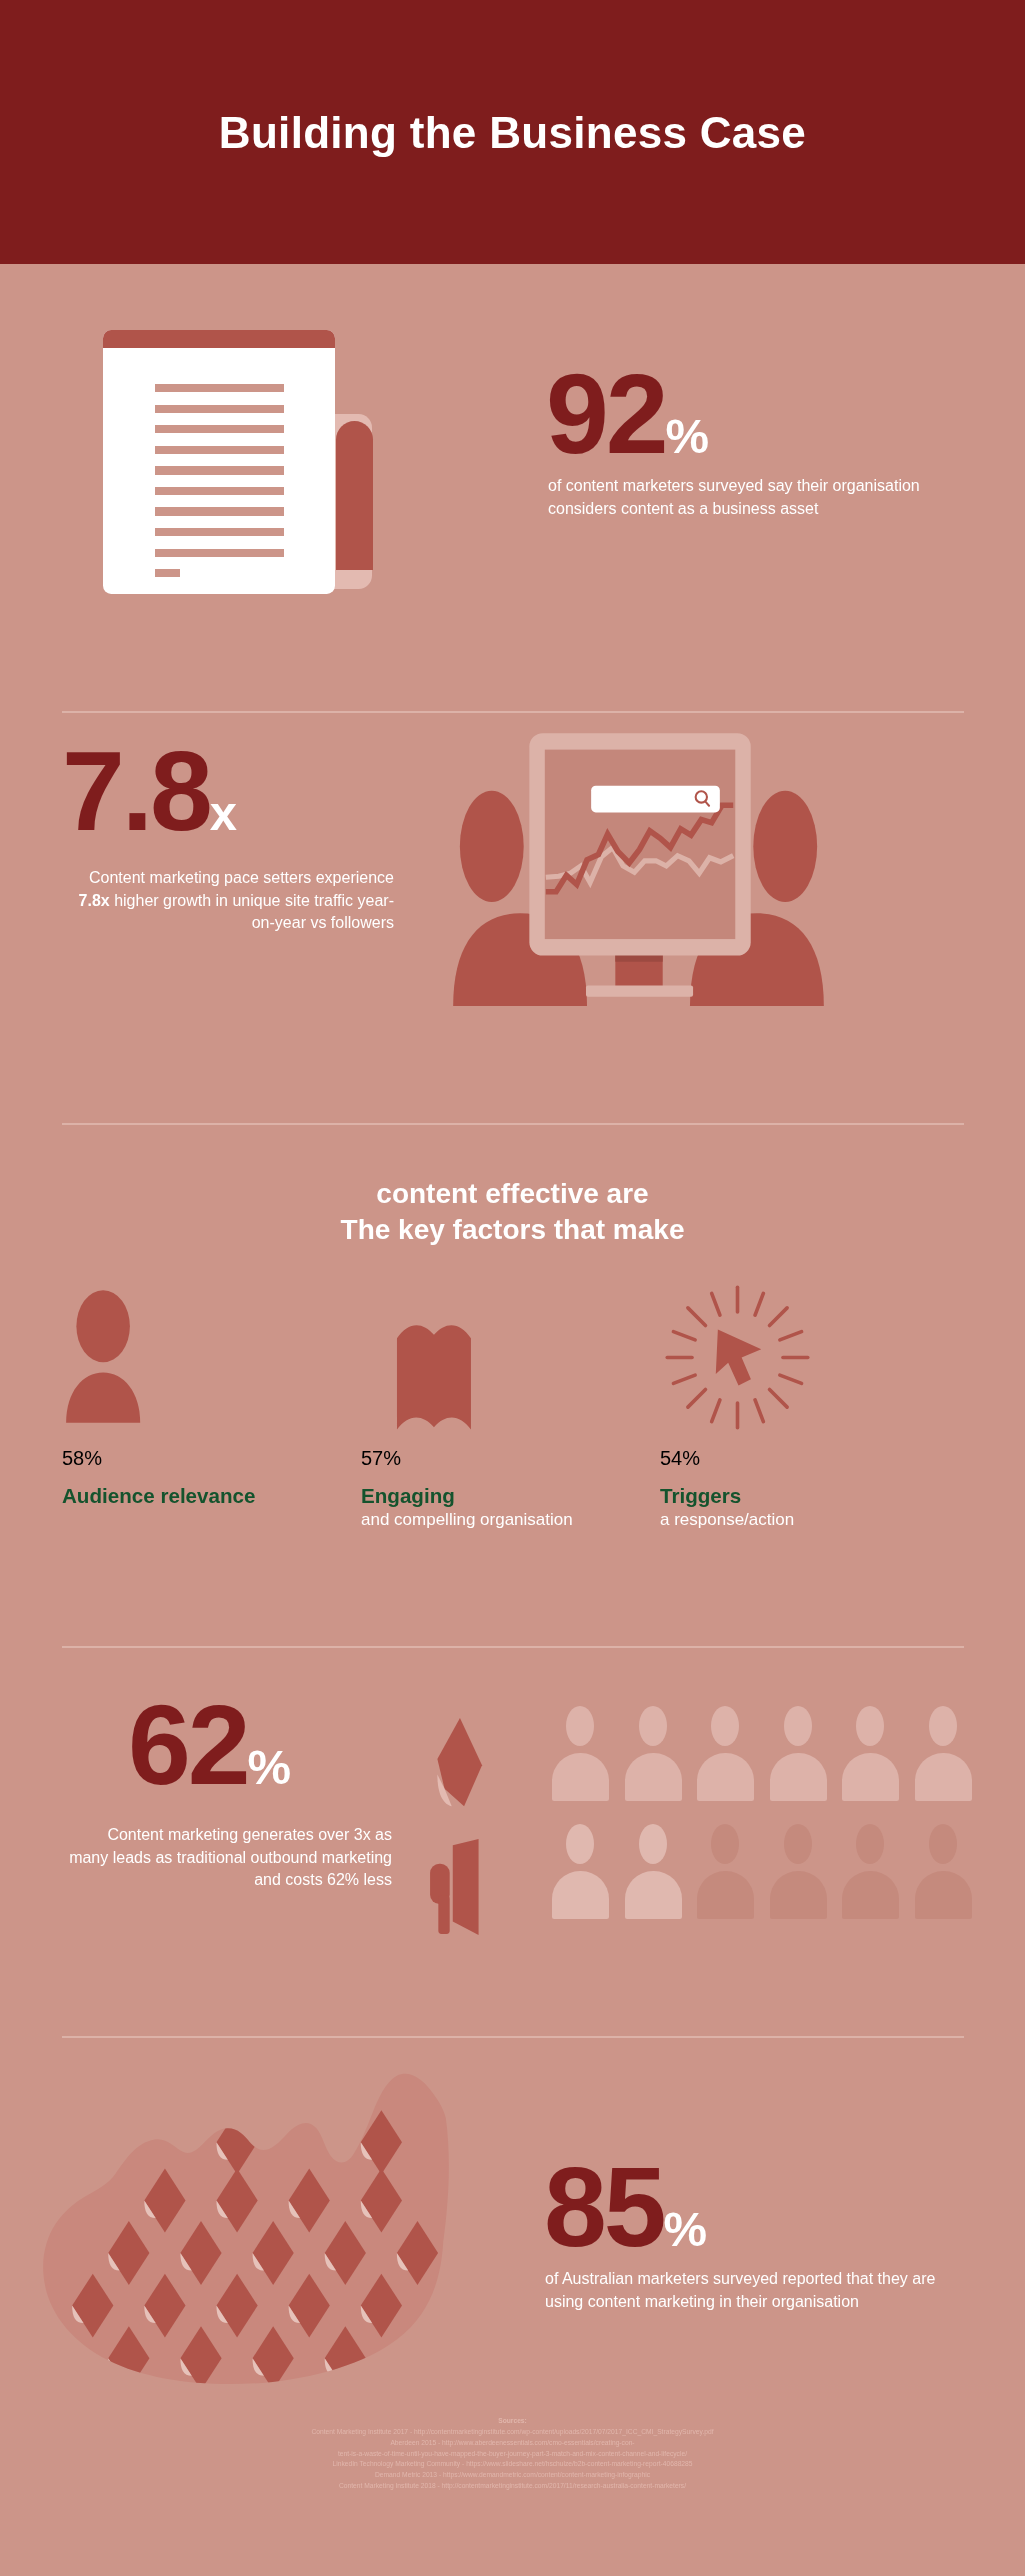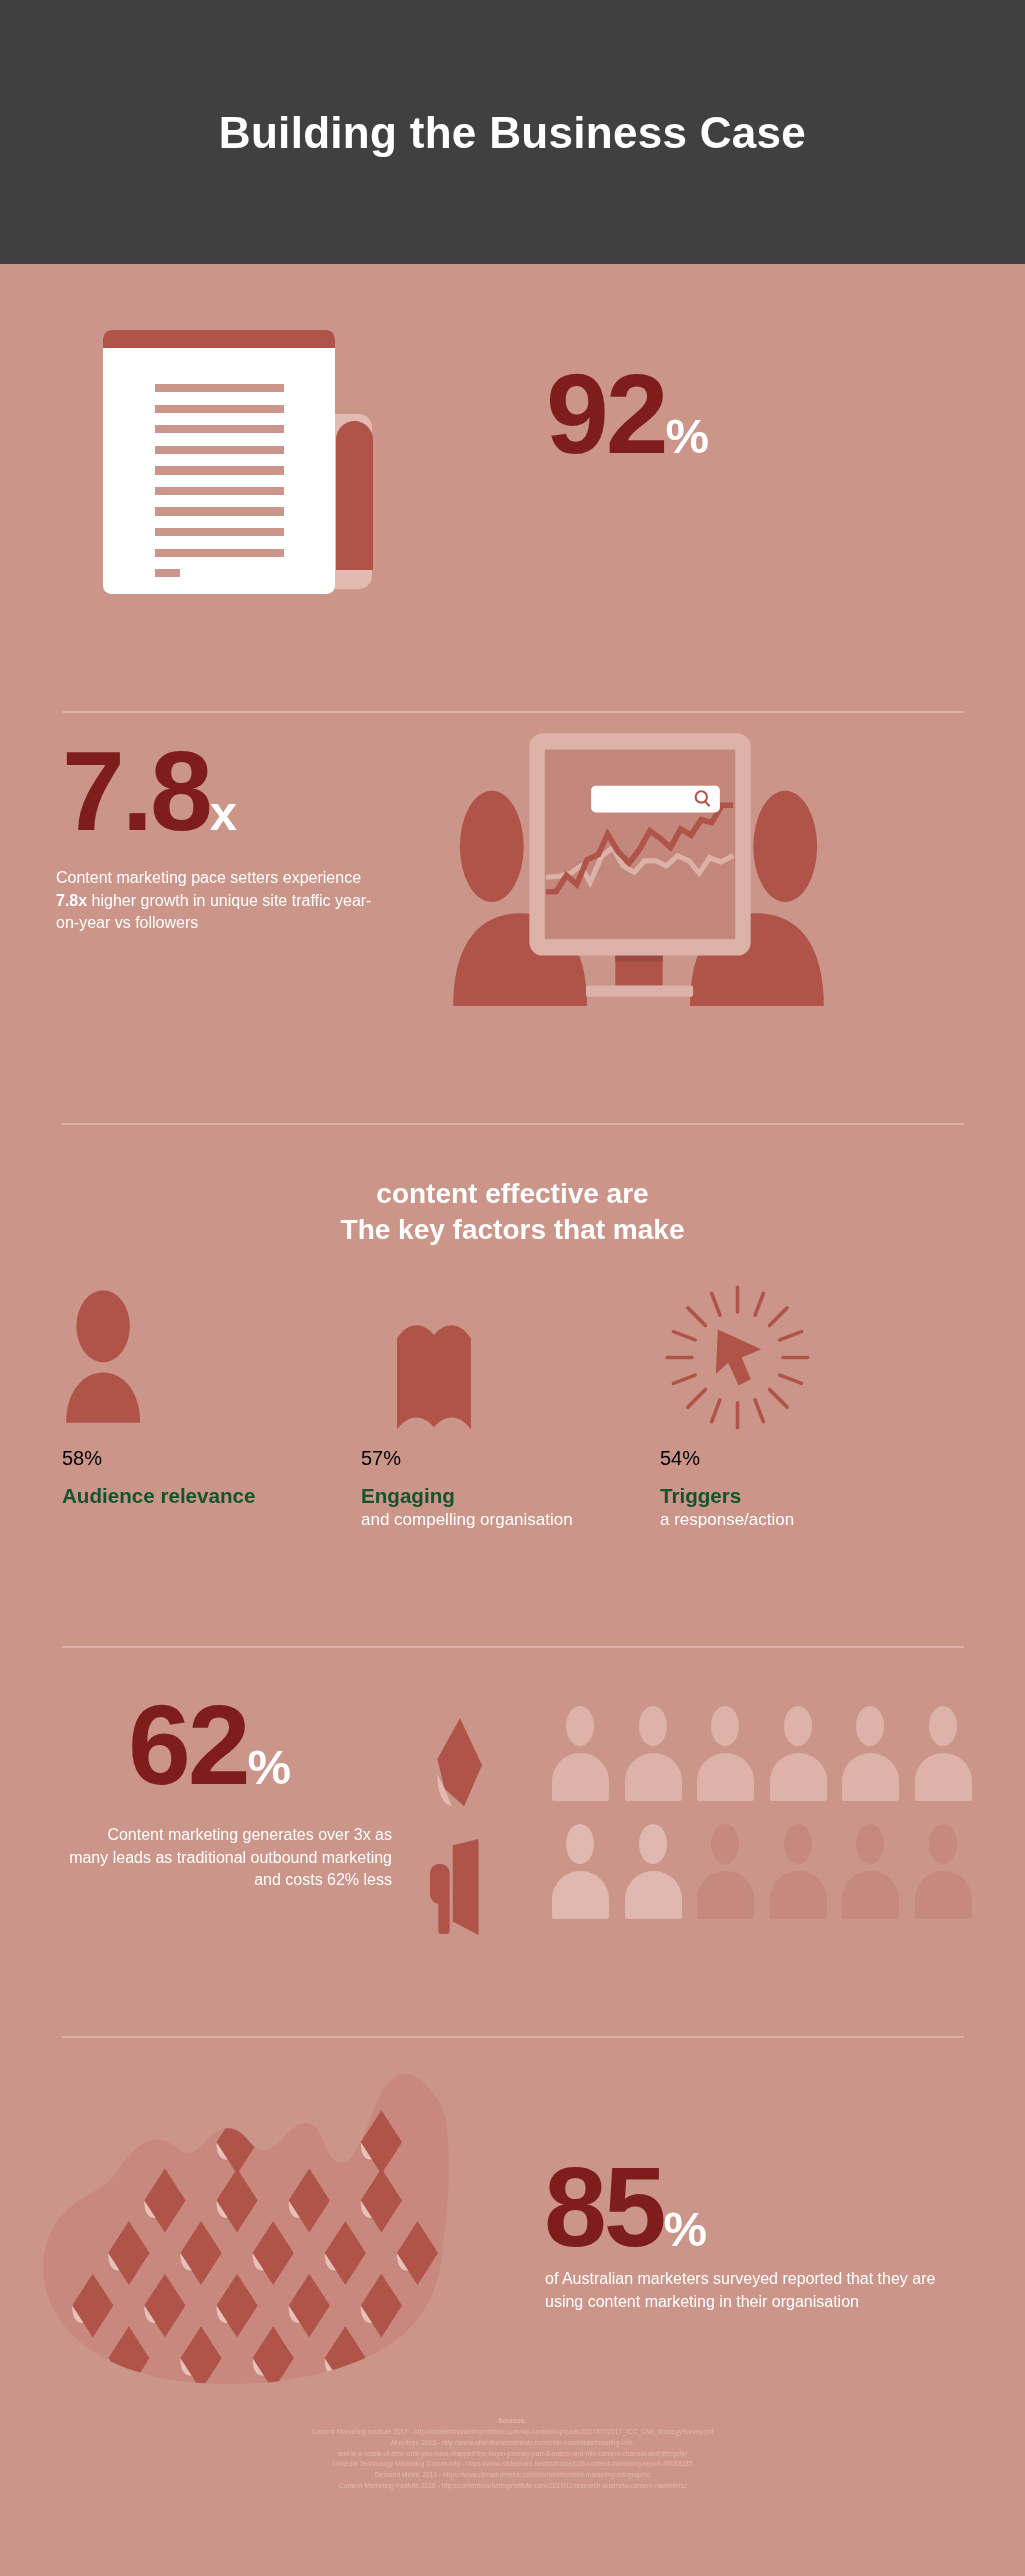--- a/index.html
+++ b/index.html
@@ -10,21 +10,21 @@
     width: 1025px;
     height: 2651px;
     position: relative;
     overflow: hidden;
   }
 
   
   .header {
     width: 1025px;
     height: 264px;
-    background: #404040;
+    background: #7f1d1d;
     display: flex;
     flex-direction: column;
     align-items: center;
     justify-content: center;
   }
   .header h1 {
     color: #ffffff;
     font-size: 44px;
     line-height: 1.25;
     font-weight: bold;
@@ -87,21 +87,21 @@
   .doc-mark {
     position: absolute; left: 233px; top: 91px; width: 37px; height: 149px;
     background: #b0544a; border-radius: 18.5px 18.5px 0 0;
   }
   #s1-num { position: absolute; left: 546px; top: 102px; }
   #s1-text { position: absolute; left: 548px; top: 211px; width: 392px; }
 
   
   #sec2 { position: absolute; top: 712px; left: 0; width: 1025px; height: 412px; }
   #s2-num { position: absolute; left: 62px; top: 31px; }
-  #s2-text { position: absolute; left: 56px; top: 155px; width: 330px; }
+  #s2-text { position: absolute; left: 64px; top: 155px; width: 330px; text-align: right; }
   .monitor { position: absolute; left: 453px; top: 15.5px; width: 371px; height: 278px; }
 
   
   #sec3 { position: absolute; top: 1124px; left: 0; width: 1025px; height: 520px; }
   .sec3-title {
     position: absolute; left: 0; top: 52px; width: 1025px; text-align: center;
     color: #ffffff; font-size: 28px; font-weight: bold; line-height: 1.3;
   }
   .factors { position: absolute; left: 62px; top: 165px; width: 902px; display: flex; }
   .factor { width: 299px; position: relative; }
@@ -169,20 +169,21 @@
           <div class="doc-line"></div>
           <div class="doc-line"></div>
         <div class="doc-line short"></div>
       </div>
     </div>
   </div>
 
   <div id="s1-num">
     <span class="bignum">92</span><span class="unit">%</span>
   </div>
+  <div id="s1-text" class="body-text">of content marketers surveyed say their organisation considers content as a business asset</div>
 </div>
 
 <div class="divider" style="top:711px"></div>
 
 <div id="sec2">
 
   <div id="s2-num">
     <span class="bignum">7.8</span><span class="unit">x</span>
   </div>
 

